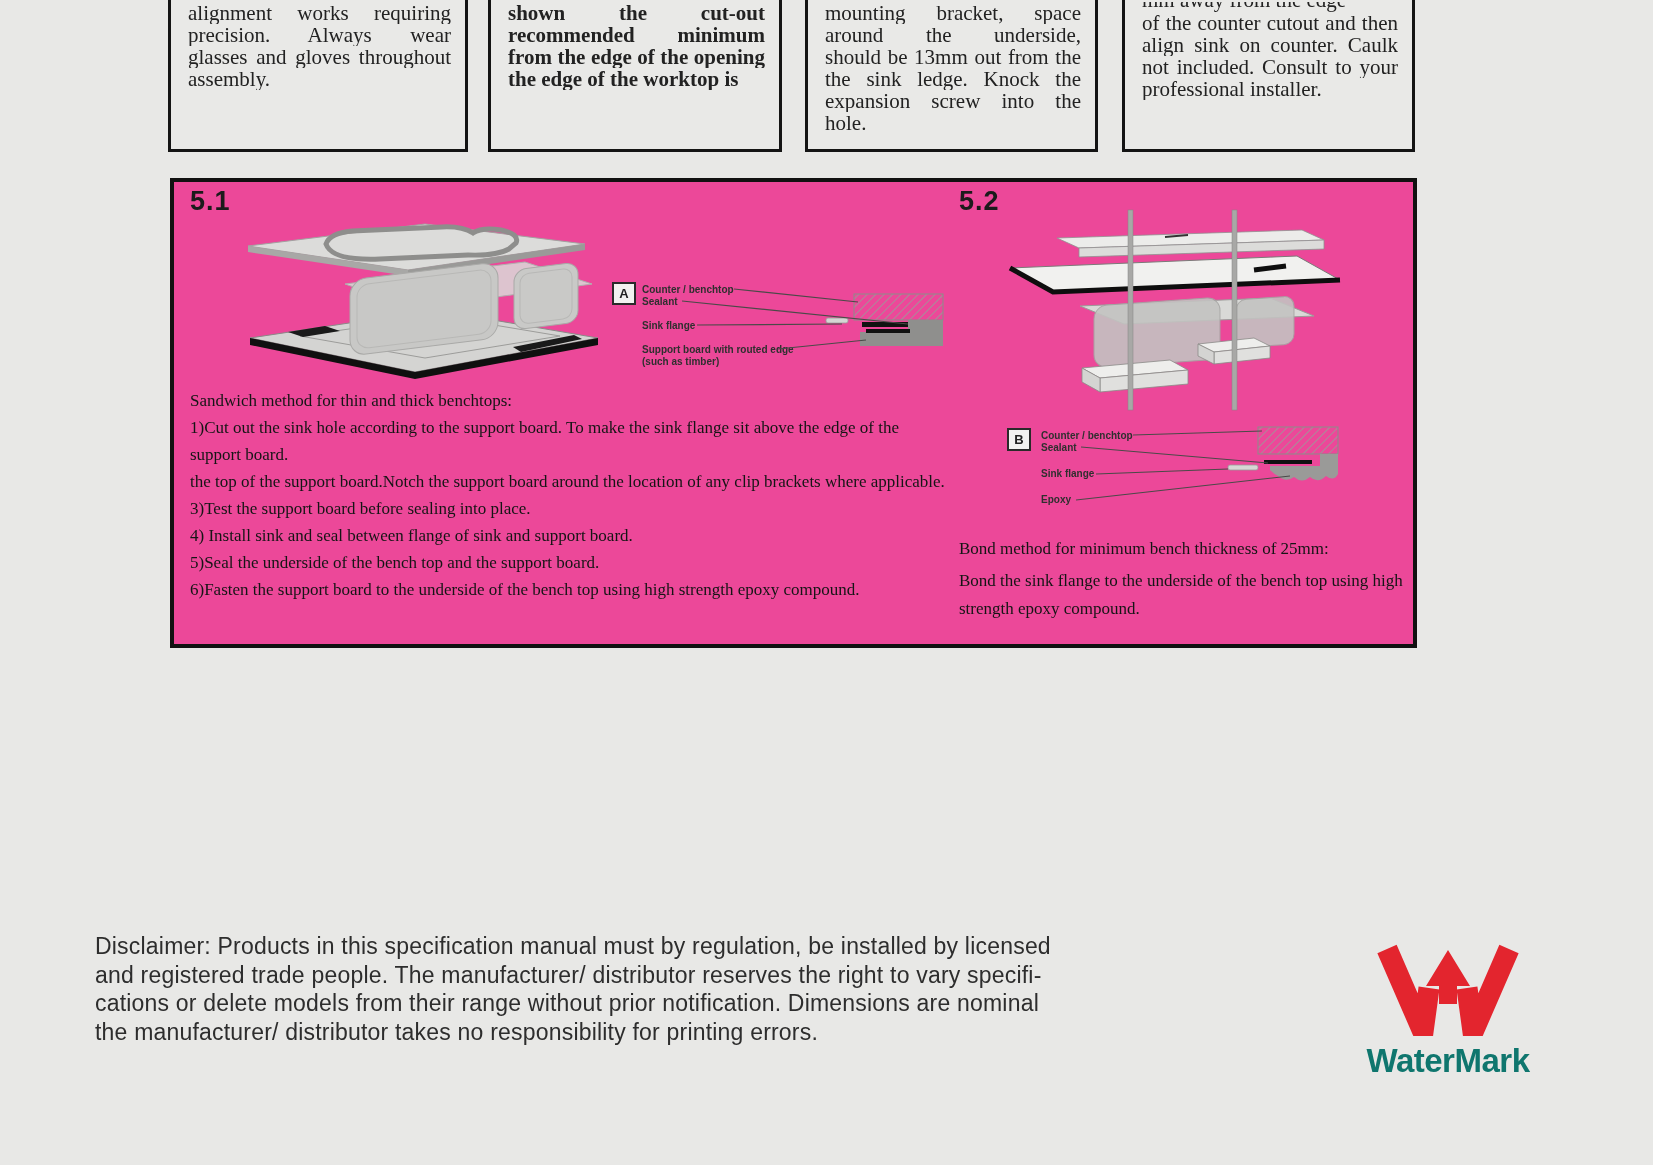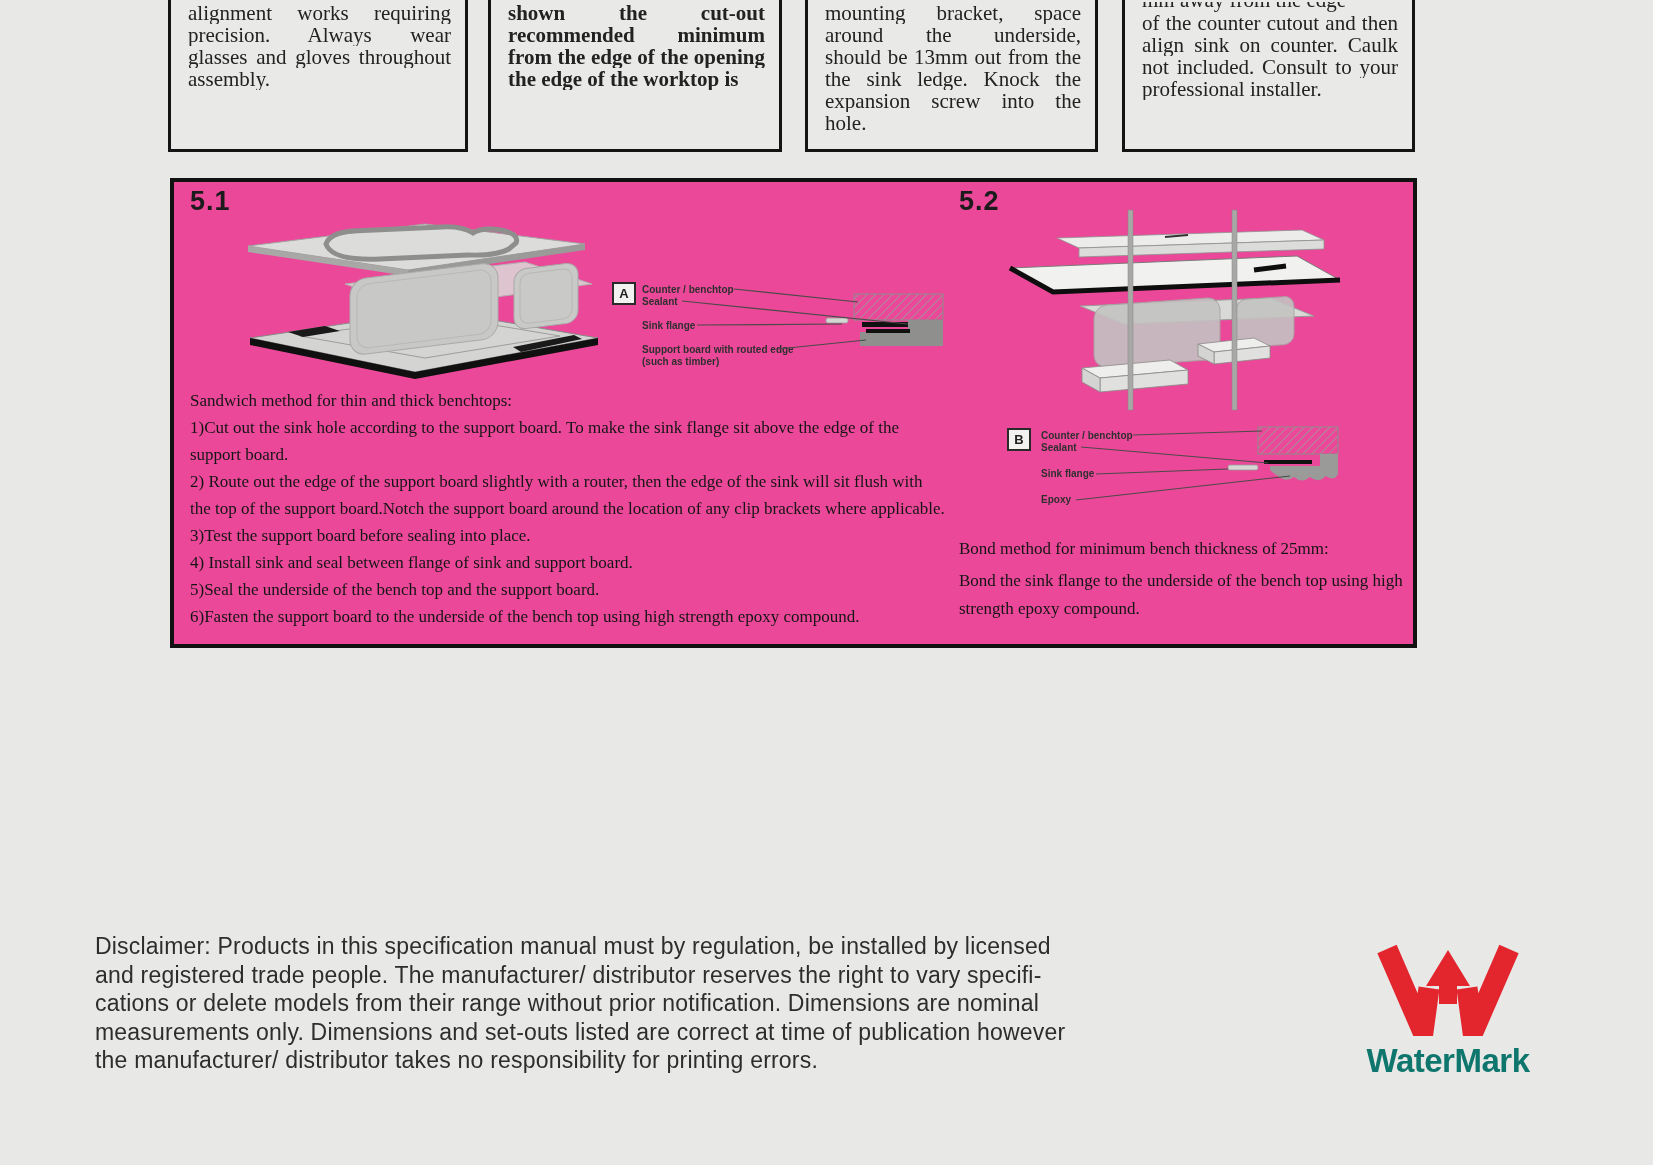--- a/index.html
+++ b/index.html
@@ -118,21 +118,20 @@
       <rect x="4" y="30" width="22" height="5" rx="2" fill="#d6d6d4" stroke="#9a9a98" stroke-width="0.8"></rect>
       <rect x="40" y="34" width="58" height="5" fill="#111"></rect>
       <path d="M 86,32 L 121,32 L 121,58 L 38,58 L 38,44 L 86,44 Z" fill="#8f8f8d"></path>
       <rect x="44" y="41" width="44" height="4" fill="#111"></rect>
     </svg>
 
     <div class="heading" style="left:16px;top:209px;">Sandwich method for thin and thick benchtops:</div>
     <div style="position:absolute;left:16px;top:236px;width:1200px;">
       <div class="stepline">1)Cut out the sink hole according to the support board. To make the sink flange sit above the edge of the</div>
       <div class="stepline">support board.</div>
-      <div class="stepline">2) Route out the edge of the support board slightly with a router, then the edge of the sink will sit flush with</div>
       <div class="stepline">the top of the support board.Notch the support board around the location of any clip brackets where applicable.</div>
       <div class="stepline">3)Test the support board before sealing into place.</div>
       <div class="stepline">4) Install sink and seal between flange of sink and support board.</div>
       <div class="stepline">5)Seal the underside of the bench top and the support board.</div>
       <div class="stepline">6)Fasten the support board to the underside of the bench top using high strength epoxy compound.</div>
     </div>
 
     <div class="secnum" style="left:785px;top:4px;">5.2</div>
 
     <svg class="dsvg" style="left:828px;top:24px;" width="340" height="207" viewBox="0 0 340 207">
@@ -199,21 +198,20 @@
         <line x1="922" y1="292" x2="1054" y2="287"></line>
         <line x1="902" y1="318" x2="1116" y2="294"></line>
       </g>
     </svg>
   </div>
 
   <div class="disclaimer">
     <div>Disclaimer: Products in this specification manual must by regulation, be installed by licensed</div>
     <div>and registered trade people. The manufacturer/ distributor reserves the right to vary specifi-</div>
     <div>cations or delete models from their range without prior notification. Dimensions are nominal</div>
-    <div>measurements only. Dimensions and set-outs listed are correct at time of publication however</div>
     <div>the manufacturer/ distributor takes no responsibility for printing errors.</div>
   </div>
 
   <div class="logo">
     <svg width="150" height="92" viewBox="0 0 150 92">
       <g stroke="#e3252e" stroke-width="21" fill="none">
         <path d="M 14,5 L 50,88 L 56,44"></path>
         <path d="M 136,5 L 100,88 L 94,44"></path>
       </g>
       <polygon points="75,6 97,42 84,42 84,60 66,60 66,42 53,42" fill="#e3252e"></polygon>

